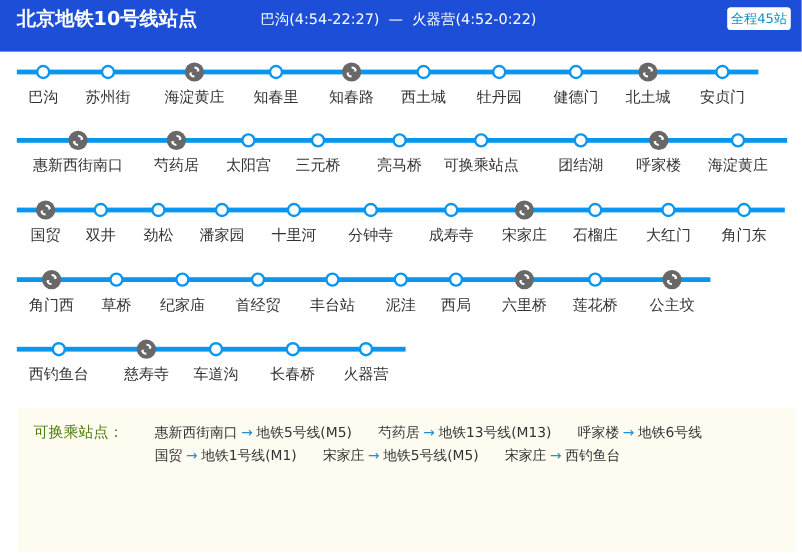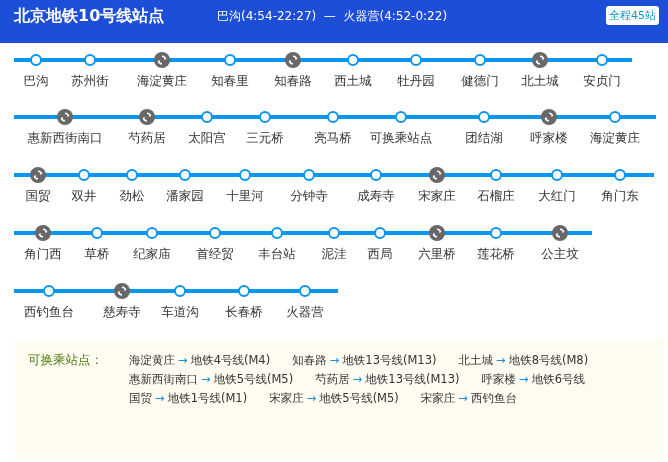--- a/index.html
+++ b/index.html
@@ -309,17 +309,16 @@
       <div class="st" style="left: 305px;">
         <div class="dot"></div>
         <div class="lbl">火器营</div>
       </div>
     </div>
   </div>
 
 <div class="transfer">
   <div class="head">可换乘站点：</div>
   <div class="items" id="titems">
-      <div class="tline"><span class="titem"><span>海淀黄庄</span><span class="arrow">→</span><span>地铁4号线(M4)</span></span><span class="titem"><span>知春路</span><span class="arrow">→</span><span>地铁13号线(M13)</span></span><span class="titem"><span>北土城</span><span class="arrow">→</span><span>地铁8号线(M8)</span></span></div>
       <div class="tline"><span class="titem"><span>惠新西街南口</span><span class="arrow">→</span><span>地铁5号线(M5)</span></span><span class="titem"><span>芍药居</span><span class="arrow">→</span><span>地铁13号线(M13)</span></span><span class="titem"><span>呼家楼</span><span class="arrow">→</span><span>地铁6号线</span></span></div>
       <div class="tline"><span class="titem"><span>国贸</span><span class="arrow">→</span><span>地铁1号线(M1)</span></span><span class="titem"><span>宋家庄</span><span class="arrow">→</span><span>地铁5号线(M5)</span></span><span class="titem"><span>宋家庄</span><span class="arrow">→</span><span>西钓鱼台</span></span></div>
     </div>
 </div>
 
 </body></html>

